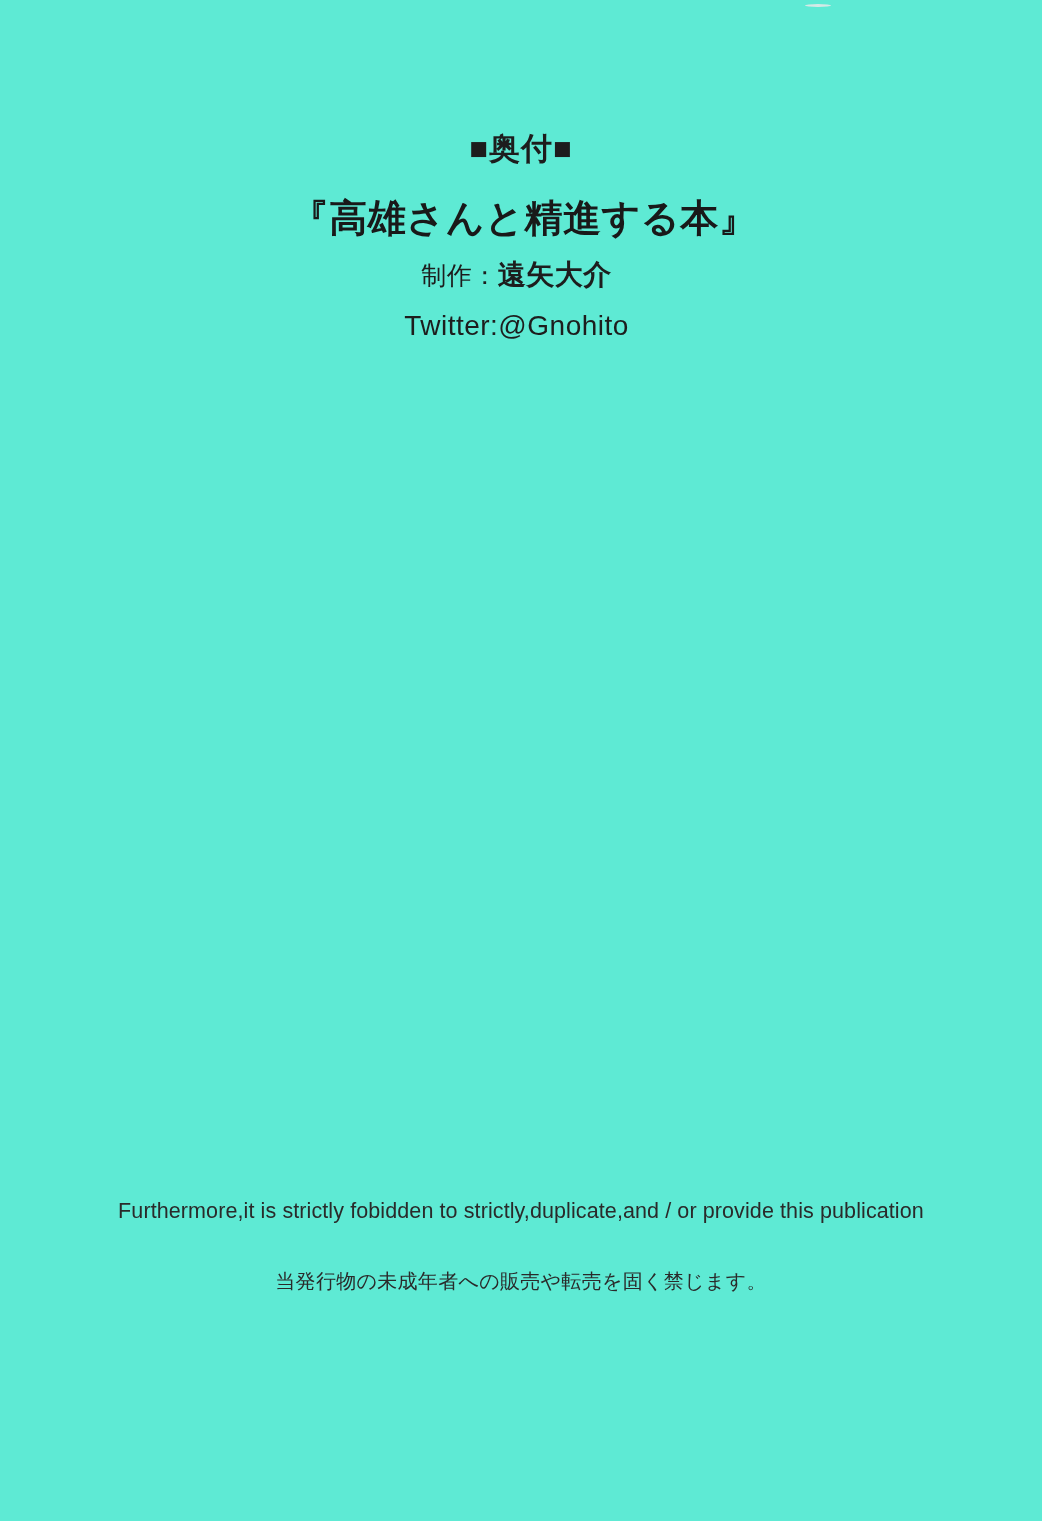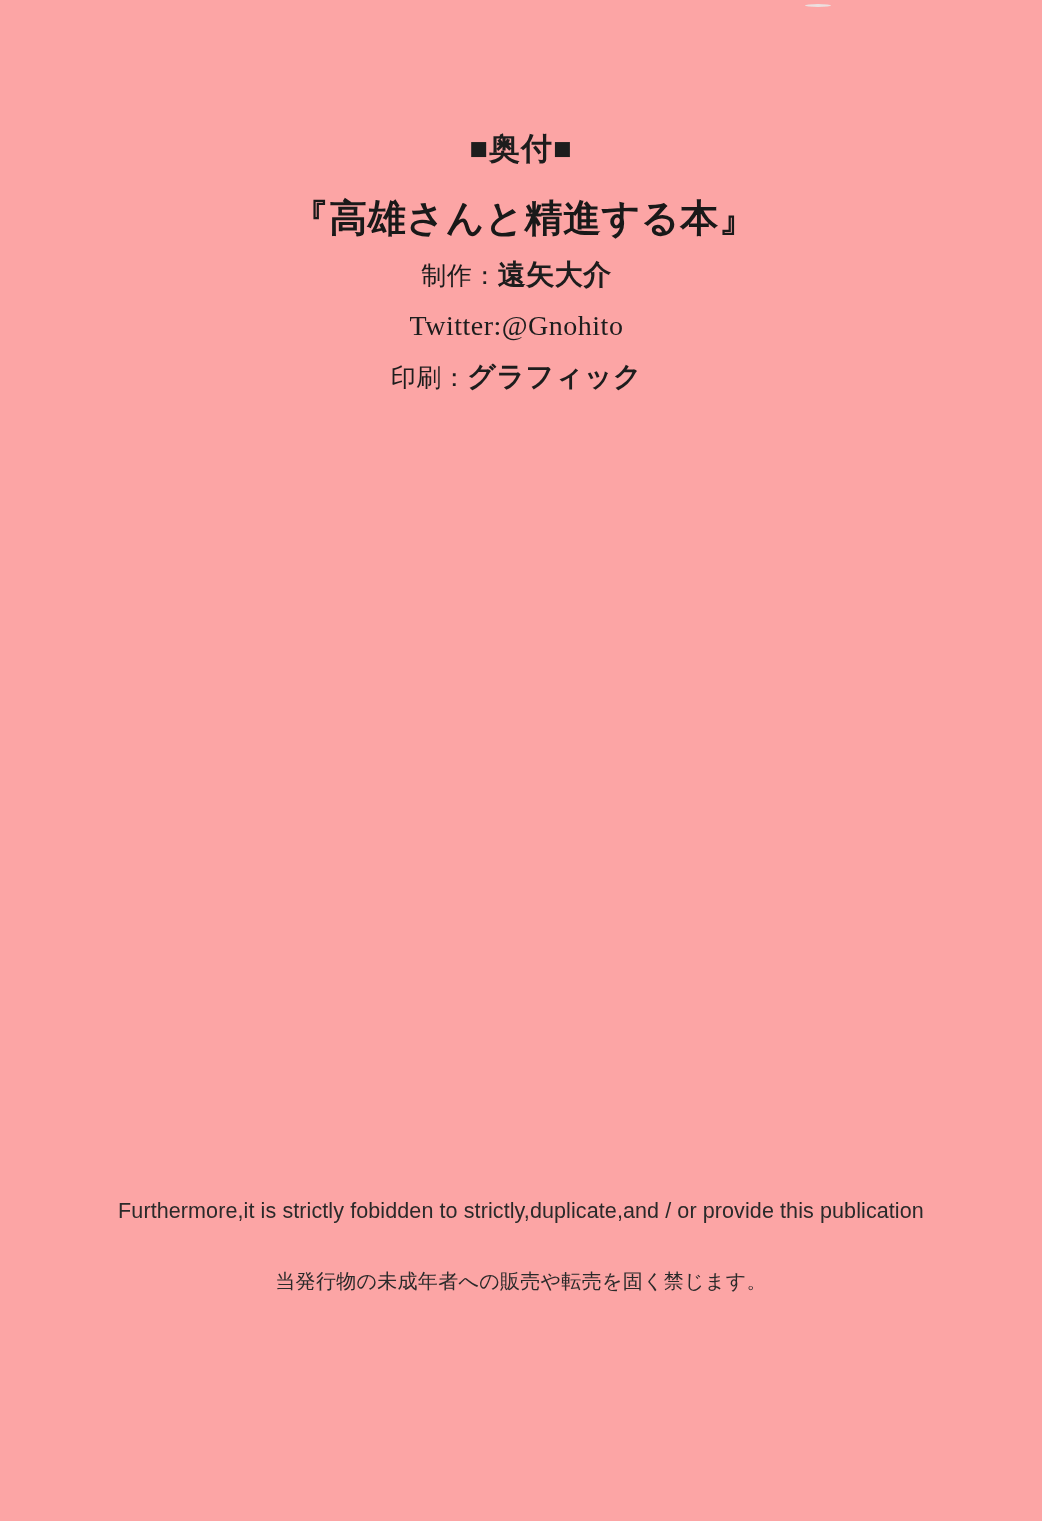--- a/index.html
+++ b/index.html
@@ -12,21 +12,21 @@
     height: 1521px;
     position: relative;
     font-family: "Liberation Sans", sans-serif;
     color: #231f20;
     overflow: hidden;
   }
 
   .page {
     position: absolute;
     inset: 0;
-    background: #fca5a5;
+    background: #5eead4;
   }
 
   
   .top-artifact {
     position: absolute;
     top: 4px;
     left: 805px;
     width: 26px;
     height: 3px;
     background: #e9e9e9;
@@ -118,26 +118,23 @@
 
     <div class="colophon-heading">■奥付■</div>
 
     <div class="book-title">『高雄さんと精進する本』</div>
 
     <div class="credit-line">
       <span class="credit-label">制作：</span><span class="credit-value">遠矢大介</span>
     </div>
 
     <div class="credit-line light">
-      <span class="credit-value" style="font-weight:normal;font-family:Liberation Serif, serif;">Twitter:@Gnohito</span>
+      <span class="credit-value" style="font-weight:normal;">Twitter:@Gnohito</span>
     </div>
 
-    <div class="credit-line">
-      <span class="credit-label">印刷：</span><span class="credit-value">グラフィック</span>
-    </div>
 
   </div>
 
   <div class="notice">
     <div class="notice-en">
       <div class="nowrap">Furthermore,it is strictly fobidden to strictly,duplicate,and / or provide this publication</div>
     </div>
     <div class="notice-jp">
       <div class="nowrap">当発行物の未成年者への販売や転売を固く禁じます。</div>
     </div>

